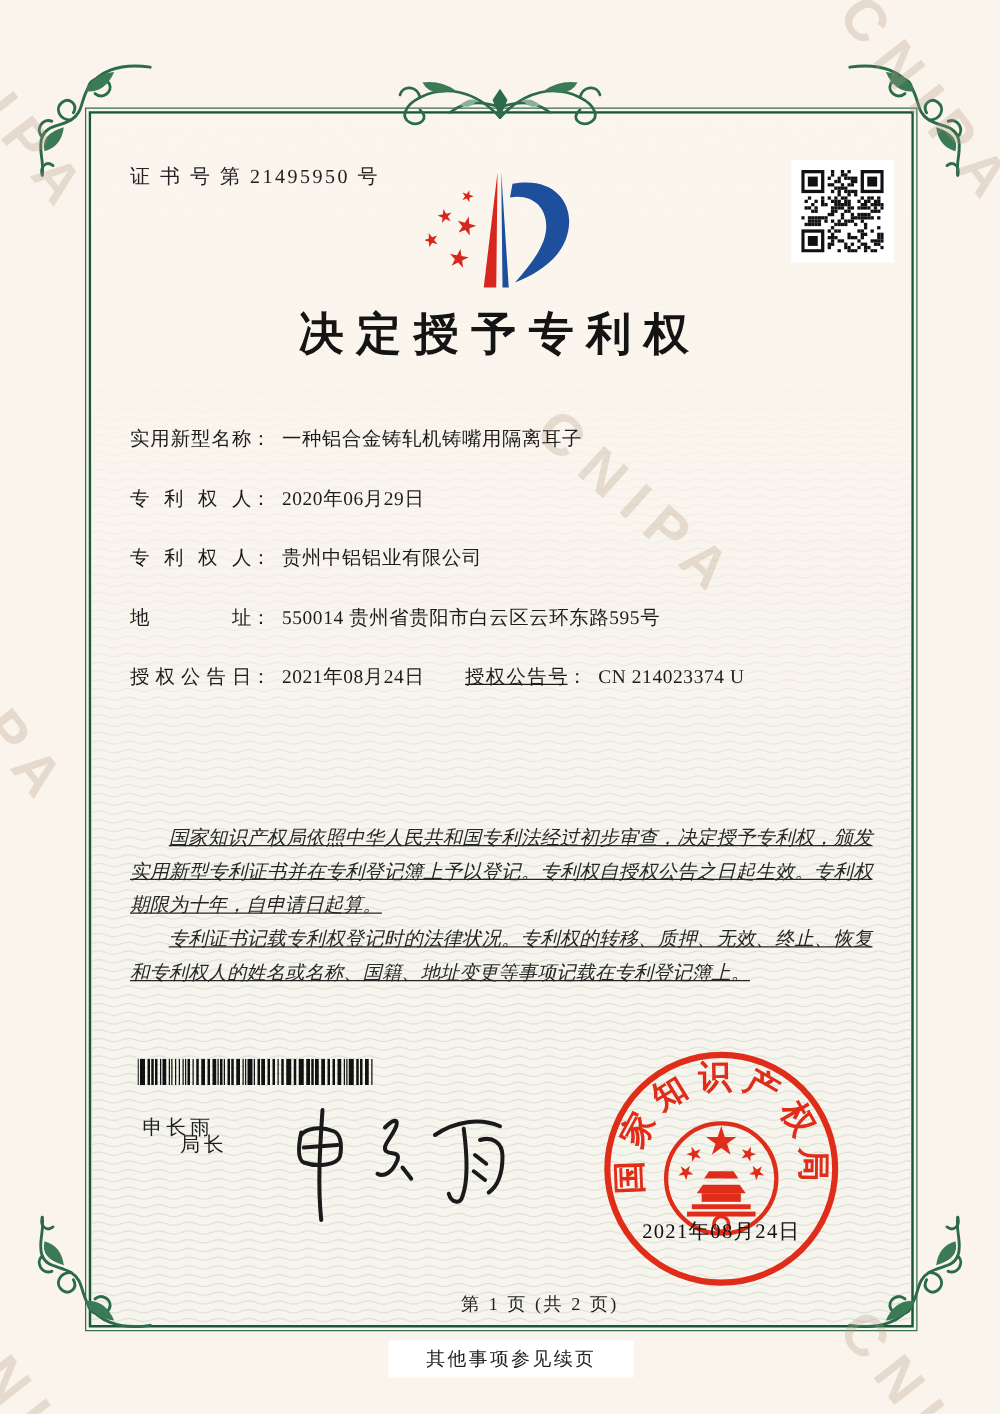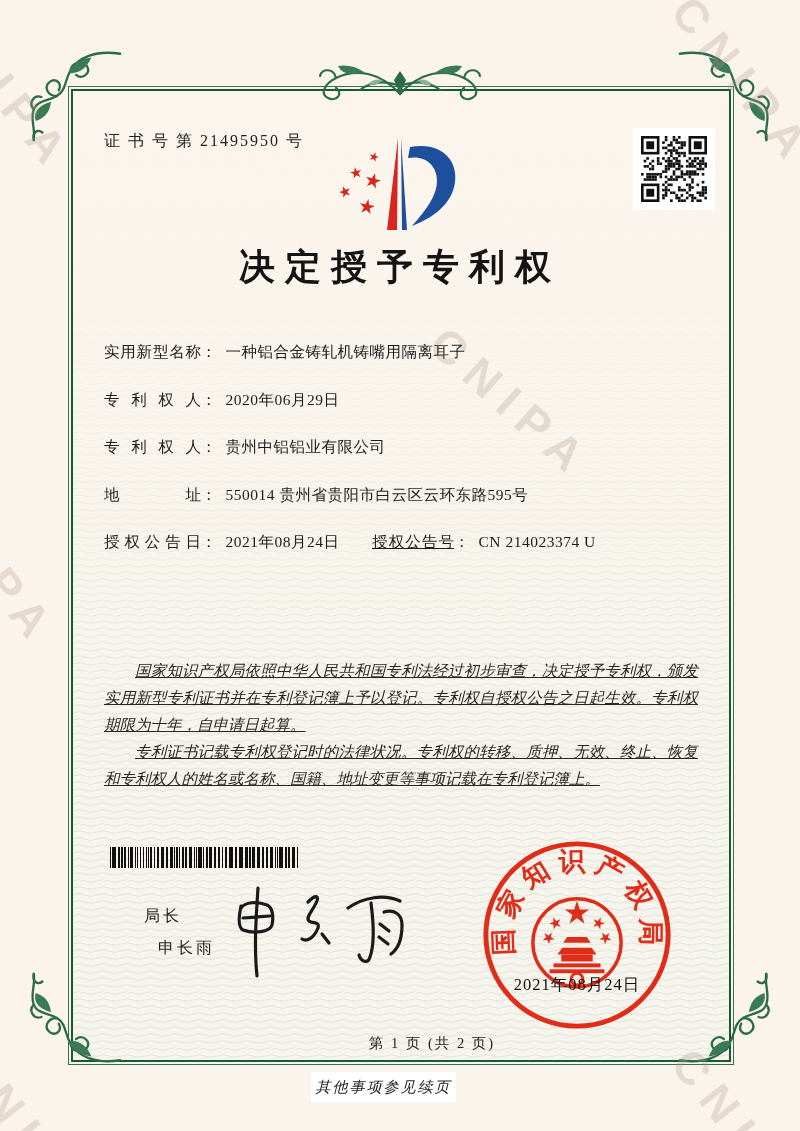--- a/index.html
+++ b/index.html
@@ -101,42 +101,42 @@
 
   .barcode{left:110px;top:847px;}
 
   .signer{
     left:114px;
     font-family:"Liberation Sans", sans-serif;
     font-size:16px;letter-spacing:3px;
     color:#1d1d1d;font-weight:500;
   }
   .signer-title{top:906px;margin-left:30px;}
-  .signer-name{top:938px;margin-left:44px;}
+  .signer-name{top:892px;}
   .signature{left:212px;top:876px;}
 
   .seal{left:479px;top:837px;z-index:5;}
   .seal-date{
     left:492px;top:974px;width:170px;
     text-align:center;
     font-size:16.5px;letter-spacing:1px;
     color:#111;z-index:6;
   }
 
   .page-footer{
     left:68px;top:1034px;width:664px;
     text-align:center;font-size:14.5px;
     letter-spacing:2px;color:#222;padding-left:32px;
   }
 
   .note-box{
-    left:311px;top:1072px;width:145px;height:30px;
+    left:311px;top:1072px;width:196px;height:30px;
     background:#ffffff;
     display:flex;align-items:center;justify-content:center;
-    font-size:15px;font-style:italic;letter-spacing:2px;
+    font-size:15px;letter-spacing:2px;
     color:#222;z-index:5;
   }
 </style>
 </head>
 <body>
 
 <svg width="0" height="0" style="position:absolute">
   <defs>
     <path id="star" d="M0,-1 L0.2245,-0.309 L0.951,-0.309 L0.363,0.118 L0.588,0.809 L0,0.382 L-0.588,0.809 L-0.363,0.118 L-0.951,-0.309 L-0.2245,-0.309 Z"></path>
     <g id="cornerFlourish" fill="none" stroke="#2b6b49" stroke-width="2.4" stroke-linecap="round">

